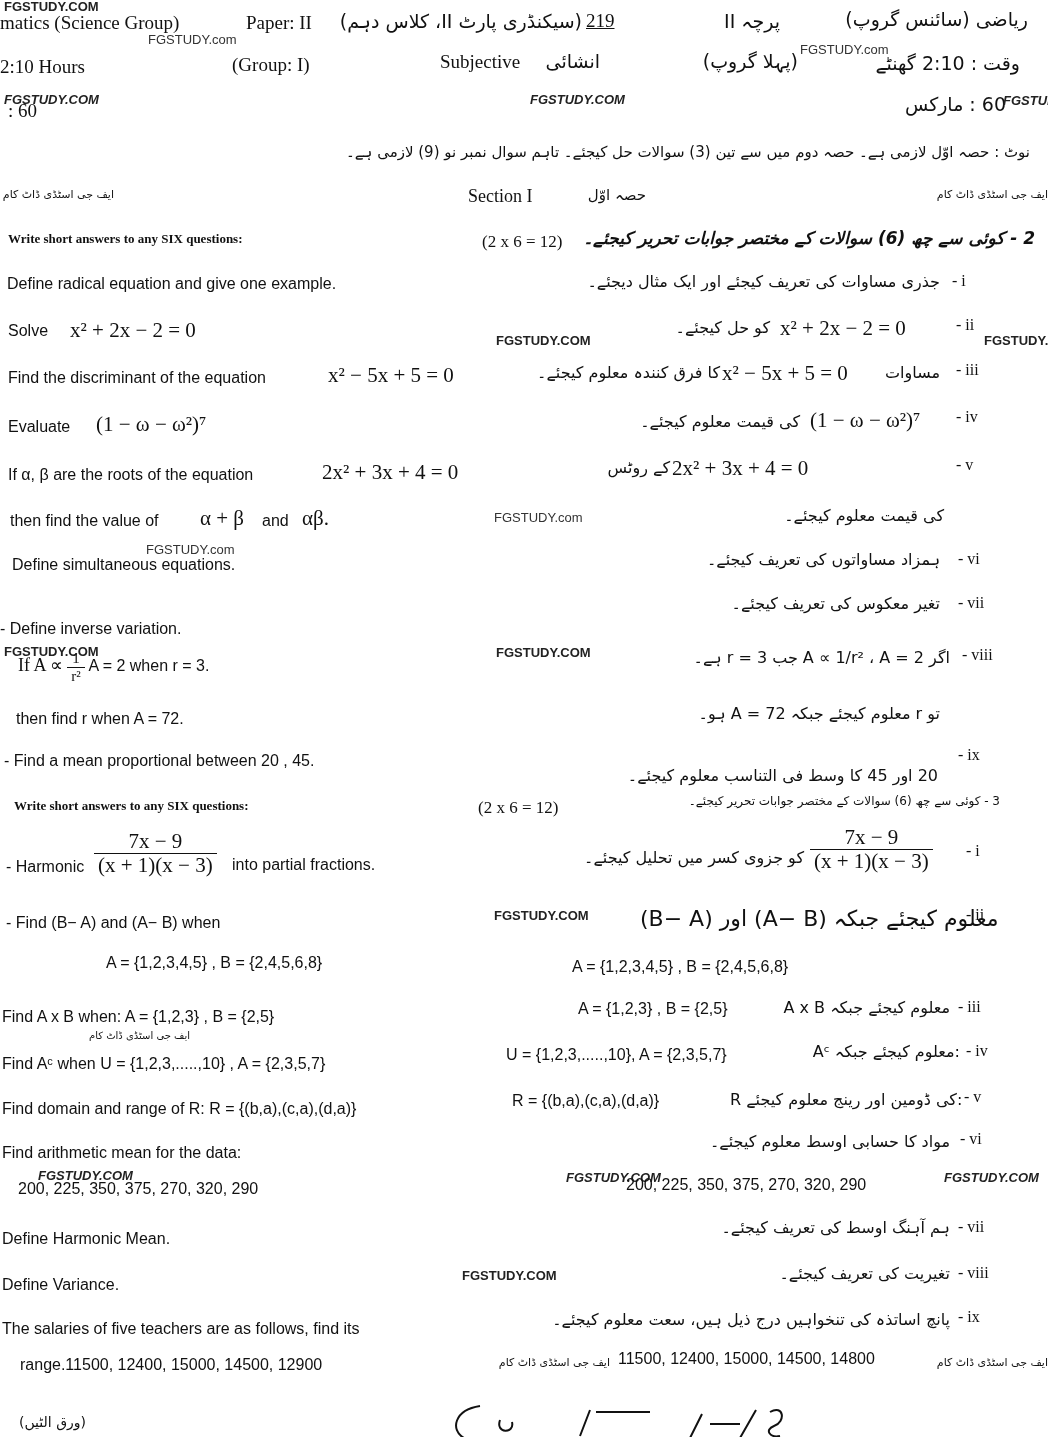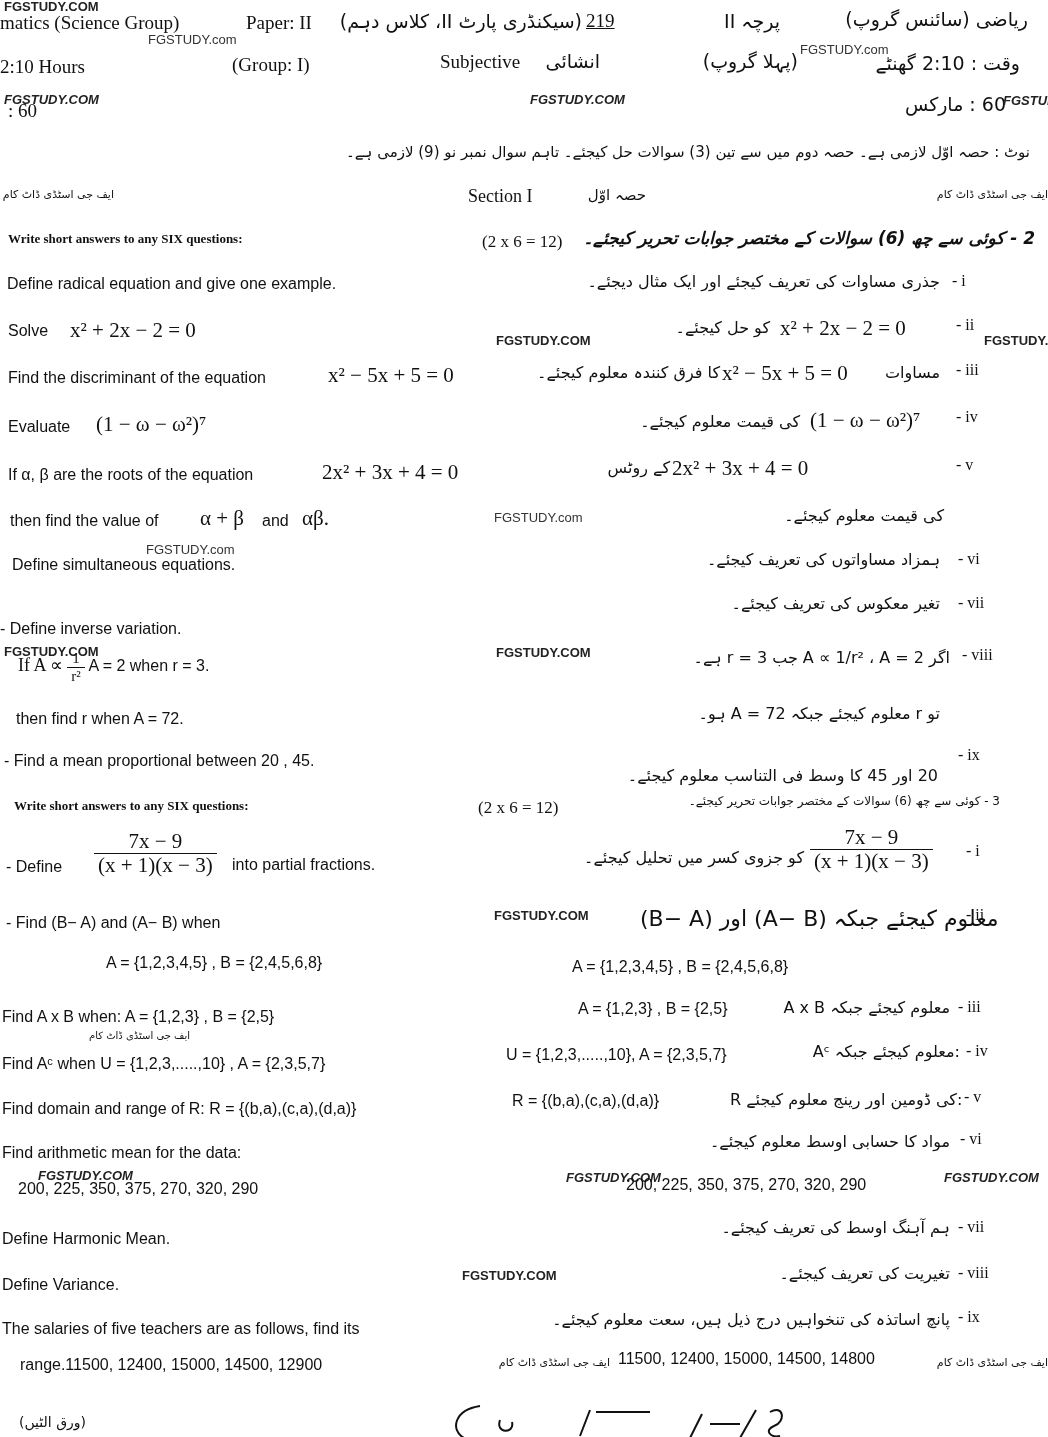--- a/index.html
+++ b/index.html
@@ -121,21 +121,21 @@
   <span class="abs q" style="left:4px;top:752px;">- <span>Find a mean proportional between 20 , 45.</span></span>
   <span class="abs urdu ur" style="left:616px;top:746px;width:322px;text-align:right;margin-top:20px;">20 اور 45 کا وسط فی التناسب معلوم کیجئے۔</span>
   <span class="abs serif" style="left:958px;top:746px;font-size:16px;">- <span>ix</span></span>
 </div>
 
 <div>
   <span class="abs sec-head" style="left:14px;top:798px;">Write short answers to any SIX questions:</span>
   <span class="abs serif" style="left:478px;top:798px;font-size:17px;">(2 x 6 = 12)</span>
   <span class="abs urdu" style="left:620px;top:794px;font-size:12px;width:380px;font-weight:normal;">3 - کوئی سے چھ (6) سوالات کے مختصر جوابات تحریر کیجئے۔</span>
 
-  <span class="abs q" style="left:6px;top:858px;">- <span>Define</span></span>
+  <span class="abs q" style="left:6px;top:858px;">- <span>Harmonic</span></span>
   <span class="abs serif" style="left:94px;top:830px;font-size:21px;">
     <span class="frac">
       <span class="num">7x − 9</span>
       <span class="den">(x + 1)(x − 3)</span>
     </span>
   </span>
   <span class="abs q" style="left:232px;top:856px;">into partial fractions.</span>
   <span class="abs urdu ur" style="left:620px;top:848px;width:184px;text-align:right;">کو جزوی کسر میں تحلیل کیجئے۔</span>
   <span class="abs serif" style="left:810px;top:826px;font-size:21px;">
     <span class="frac">

